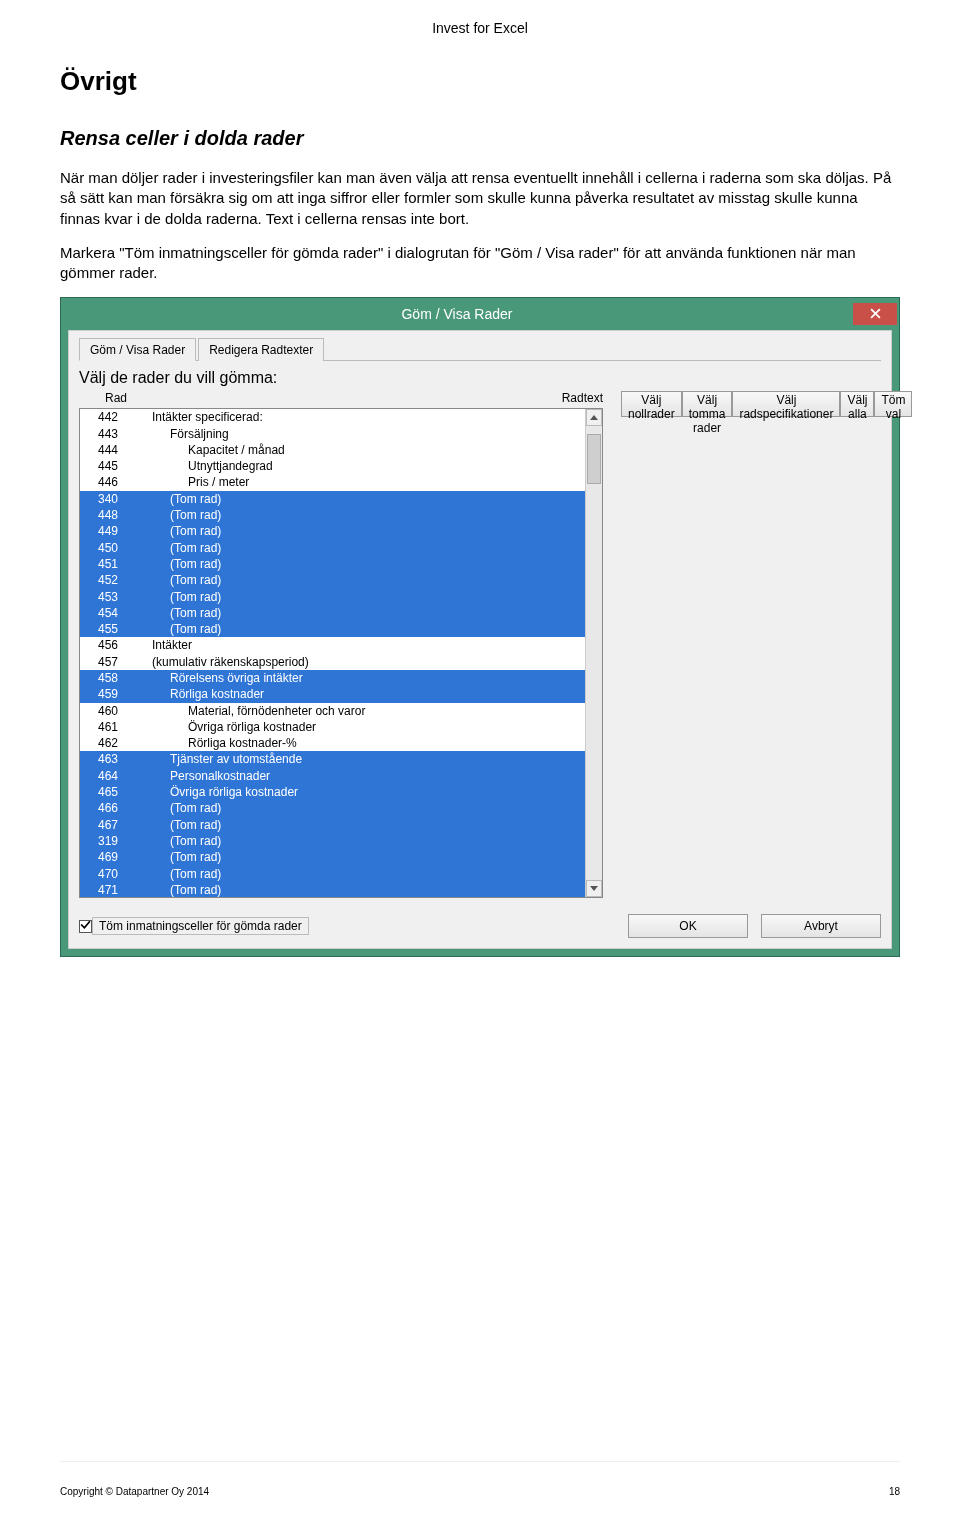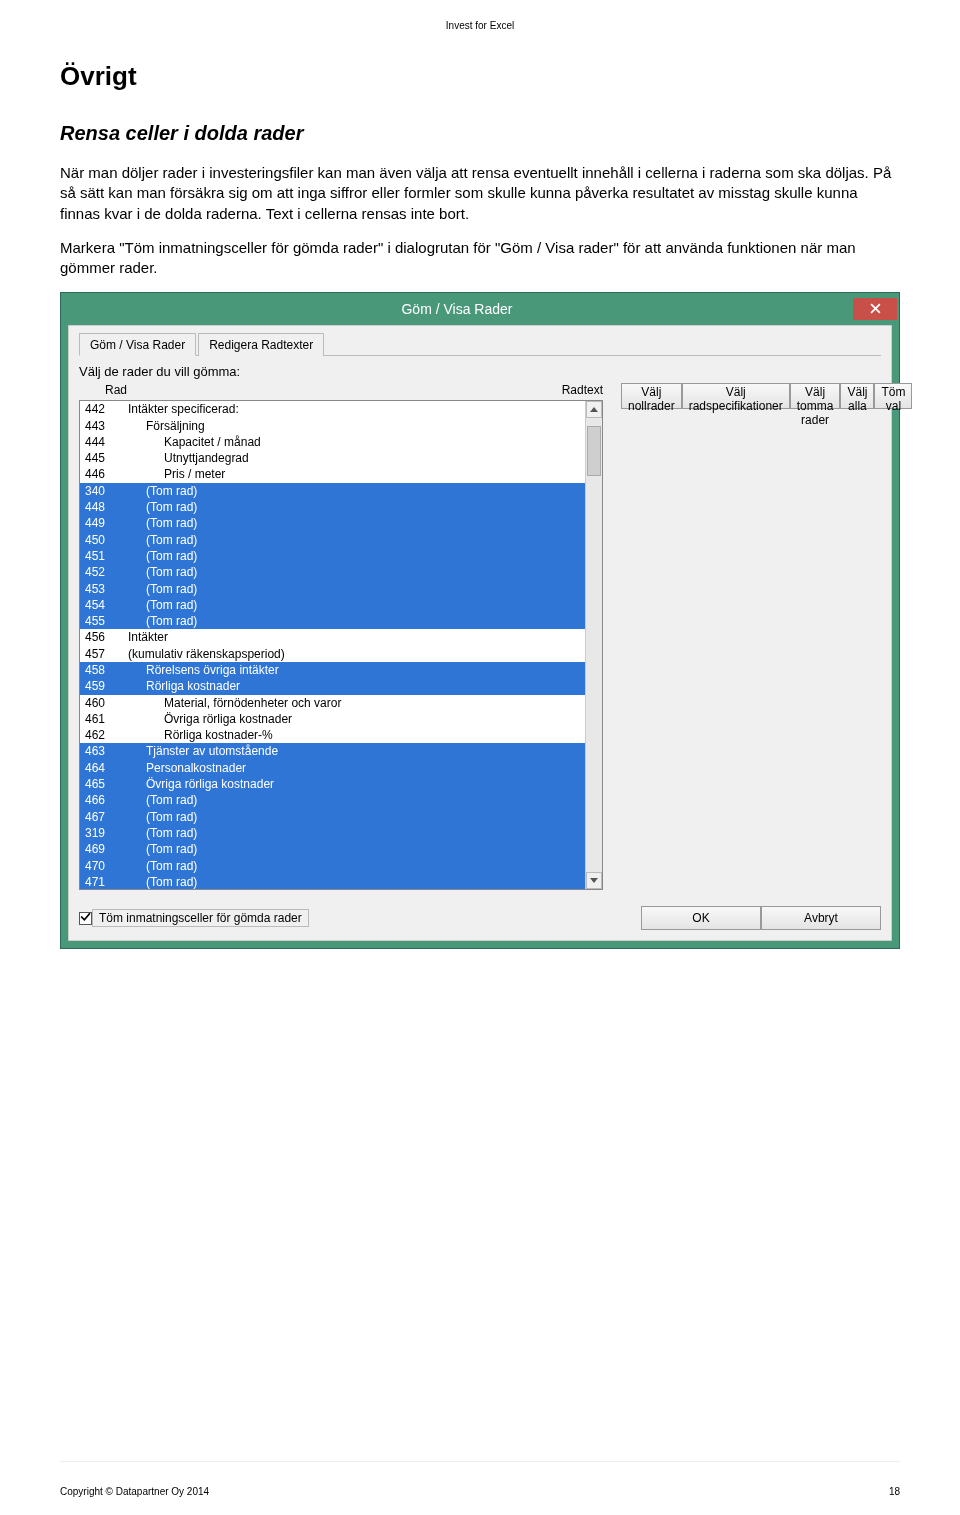--- a/index.html
+++ b/index.html
@@ -10,21 +10,21 @@
     color: #000;
     width: 960px;
   }
   .page {
     padding: 20px 60px 20px 60px;
     position: relative;
     min-height: 1515px;
   }
   .doc-header {
     text-align: center;
-    font-size: 10px;
+    font-size: 14px;
     margin-bottom: 30px;
   }
   .h1 {
     font-size: 26px;
     font-weight: bold;
     margin: 20px 0 30px 0;
   }
   .h2 {
     font-size: 20px;
     font-weight: bold;
@@ -89,21 +89,21 @@
     top: 1px;
     font-size: 12px;
   }
   .tab.active {
     background: #f0f0f0;
     border-bottom: 1px solid #f0f0f0;
     z-index: 2;
   }
   .instruction {
     margin: 4px 0 4px 0;
-    font-size: 13px;
+    font-size: 16px;
   }
   .columns {
     display: flex;
     gap: 18px;
   }
   .left-col { flex: 1.15; }
   .right-col { width: 260px; display: flex; flex-direction: row; }
 
   .list-headers {
     display: flex;
@@ -130,22 +130,22 @@
     font-size: 12px;
     line-height: 16px;
     cursor: pointer;
     white-space: nowrap;
   }
   .list-row.sel {
     background: #2f75d6;
     color: #fff;
   }
   .cell-num {
-    width: 48px;
-    padding-left: 5px;
+    width: 72px;
+    padding-left: 18px;
   }
   .cell-text {
     flex: 1;
   }
   .indent-1 { padding-left: 18px; }
   .indent-2 { padding-left: 36px; }
 
   .scrollbar {
     width: 17px;
     background: #e8e8e8;
@@ -216,20 +216,21 @@
   }
   .footer-spacer { flex: 1; }
   .footer-btn {
     width: 120px;
     height: 24px;
     background: linear-gradient(#f8f8f8,#e4e4e4);
     border: 1px solid #999;
     font-size: 12px;
     cursor: pointer;
     font-family: inherit;
+    margin-left: 13px;
   }
 
   .page-footer {
     position: absolute;
     bottom: 18px;
     left: 60px; right: 60px;
     display: flex;
     justify-content: space-between;
     font-size: 10px;
     border-top: 1px solid #eee;
@@ -407,22 +408,22 @@
               </div>
               <div class="sb-btn">
                   <div class="sb-arrow down"></div>
                 </div>
             </div>
           </div>
         </div>
 
         <div class="right-col">
           <button class="side-btn">Välj nollrader</button>
+          <button class="side-btn">Välj tomma rader</button>
           <button class="side-btn">Välj radspecifikationer</button>
-          <button class="side-btn">Välj tomma rader</button>
           <div class="side-spacer"></div>
           <button class="side-btn">Välj alla</button>
           <button class="side-btn" style="margin-bottom:0">Töm val</button>
         </div>
       </div>
 
       <div class="footer-row">
         <span class="checkbox">
           <span>
             <svg viewBox="0 0 10 10">

